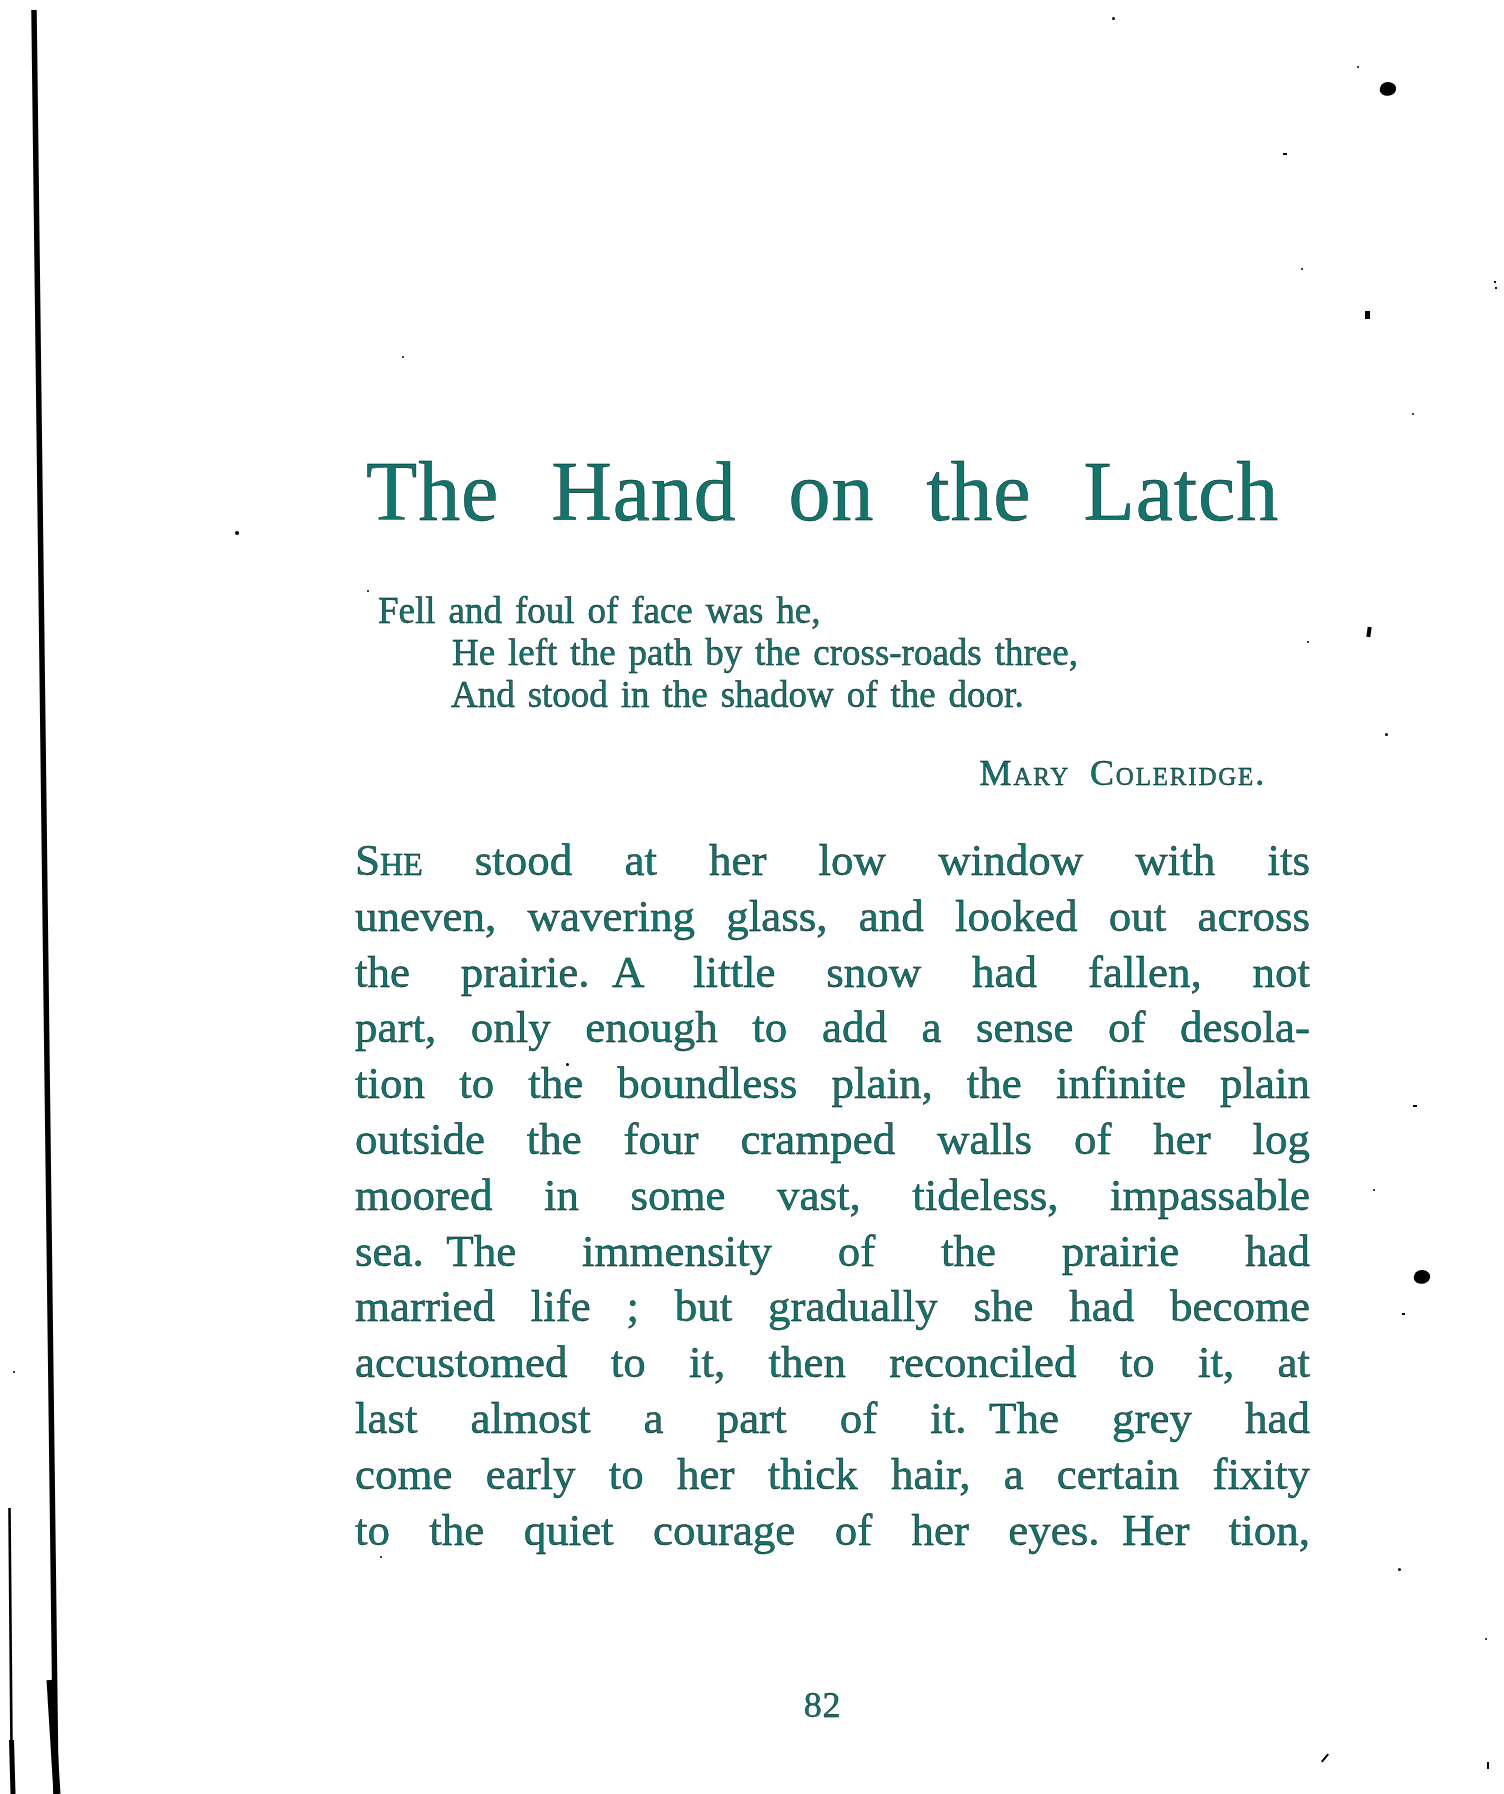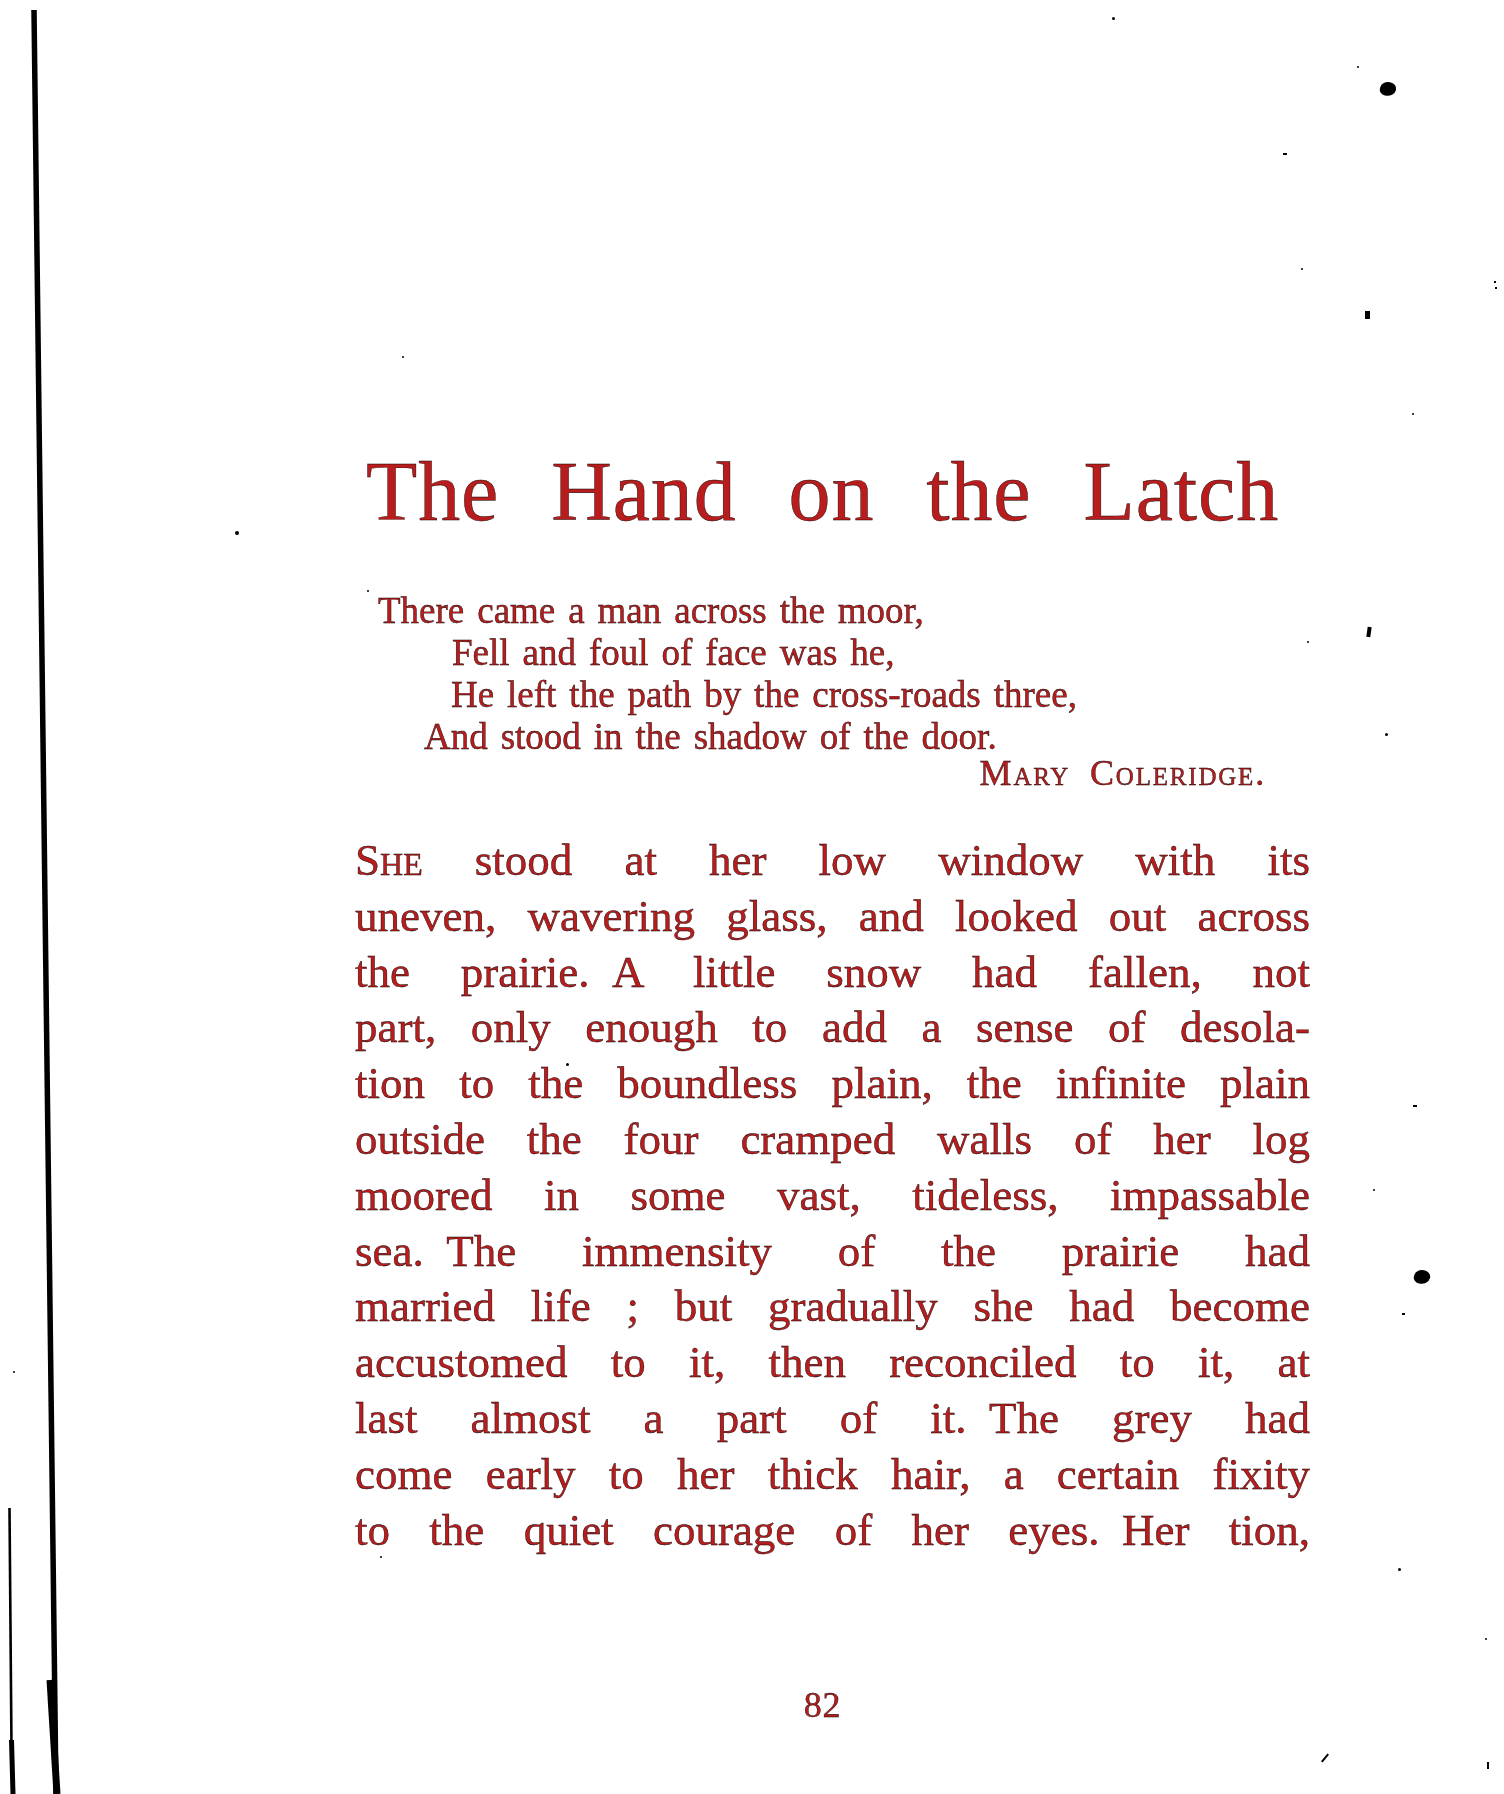--- a/index.html
+++ b/index.html
@@ -3,21 +3,21 @@
 <meta charset="utf-8">
 <style>
   html, body { margin: 0; padding: 0; background: #ffffff; }
   .page {
     position: relative;
     width: 1504px;
     height: 1794px;
     background: #ffffff;
     overflow: hidden;
     font-family: "Liberation Serif", "DejaVu Serif", serif;
-    color: #b91c1c;
+    color: #0f766e;
     -webkit-text-stroke: 0.4px #050505;
   }
   .rules { position: absolute; left: 0; top: 0; width: 1504px; height: 1794px; }
   .title {
     position: absolute;
     left: 345px; top: 450px; width: 955px;
     font-size: 84px; line-height: 1;
     text-align: center;
     word-spacing: 0.36em;
     letter-spacing: 0.01em;
@@ -74,21 +74,20 @@
   <svg class="rules" viewBox="0 0 1504 1794" xmlns="http://www.w3.org/2000/svg">
     <line x1="34" y1="10" x2="56" y2="1794" stroke="#000" stroke-width="5.5"></line>
     <line x1="50" y1="1680" x2="57" y2="1794" stroke="#000" stroke-width="7"></line>
     <line x1="9.5" y1="1508" x2="11.5" y2="1748" stroke="#000" stroke-width="2.6"></line>
     <line x1="11.5" y1="1740" x2="13" y2="1794" stroke="#000" stroke-width="5"></line>
   </svg>
 
   <div class="title">The Hand on the Latch</div>
 
   <div class="poem">
-      <div class="poem-line">There came a man across the moor,</div>
       <div class="poem-line">Fell and foul of face was he,</div>
       <div class="poem-line">He left the path by the cross-roads three,</div>
       <div class="poem-line">And stood in the shadow of the door.</div>
     </div>
 
   <div class="attribution">Mary Coleridge.</div>
 
   <div class="prose">
       <div class="prose-line">S<span class="sc">he</span> stood at her low window with its</div>
       <div class="prose-line">uneven, wavering glass, and looked out across</div>

